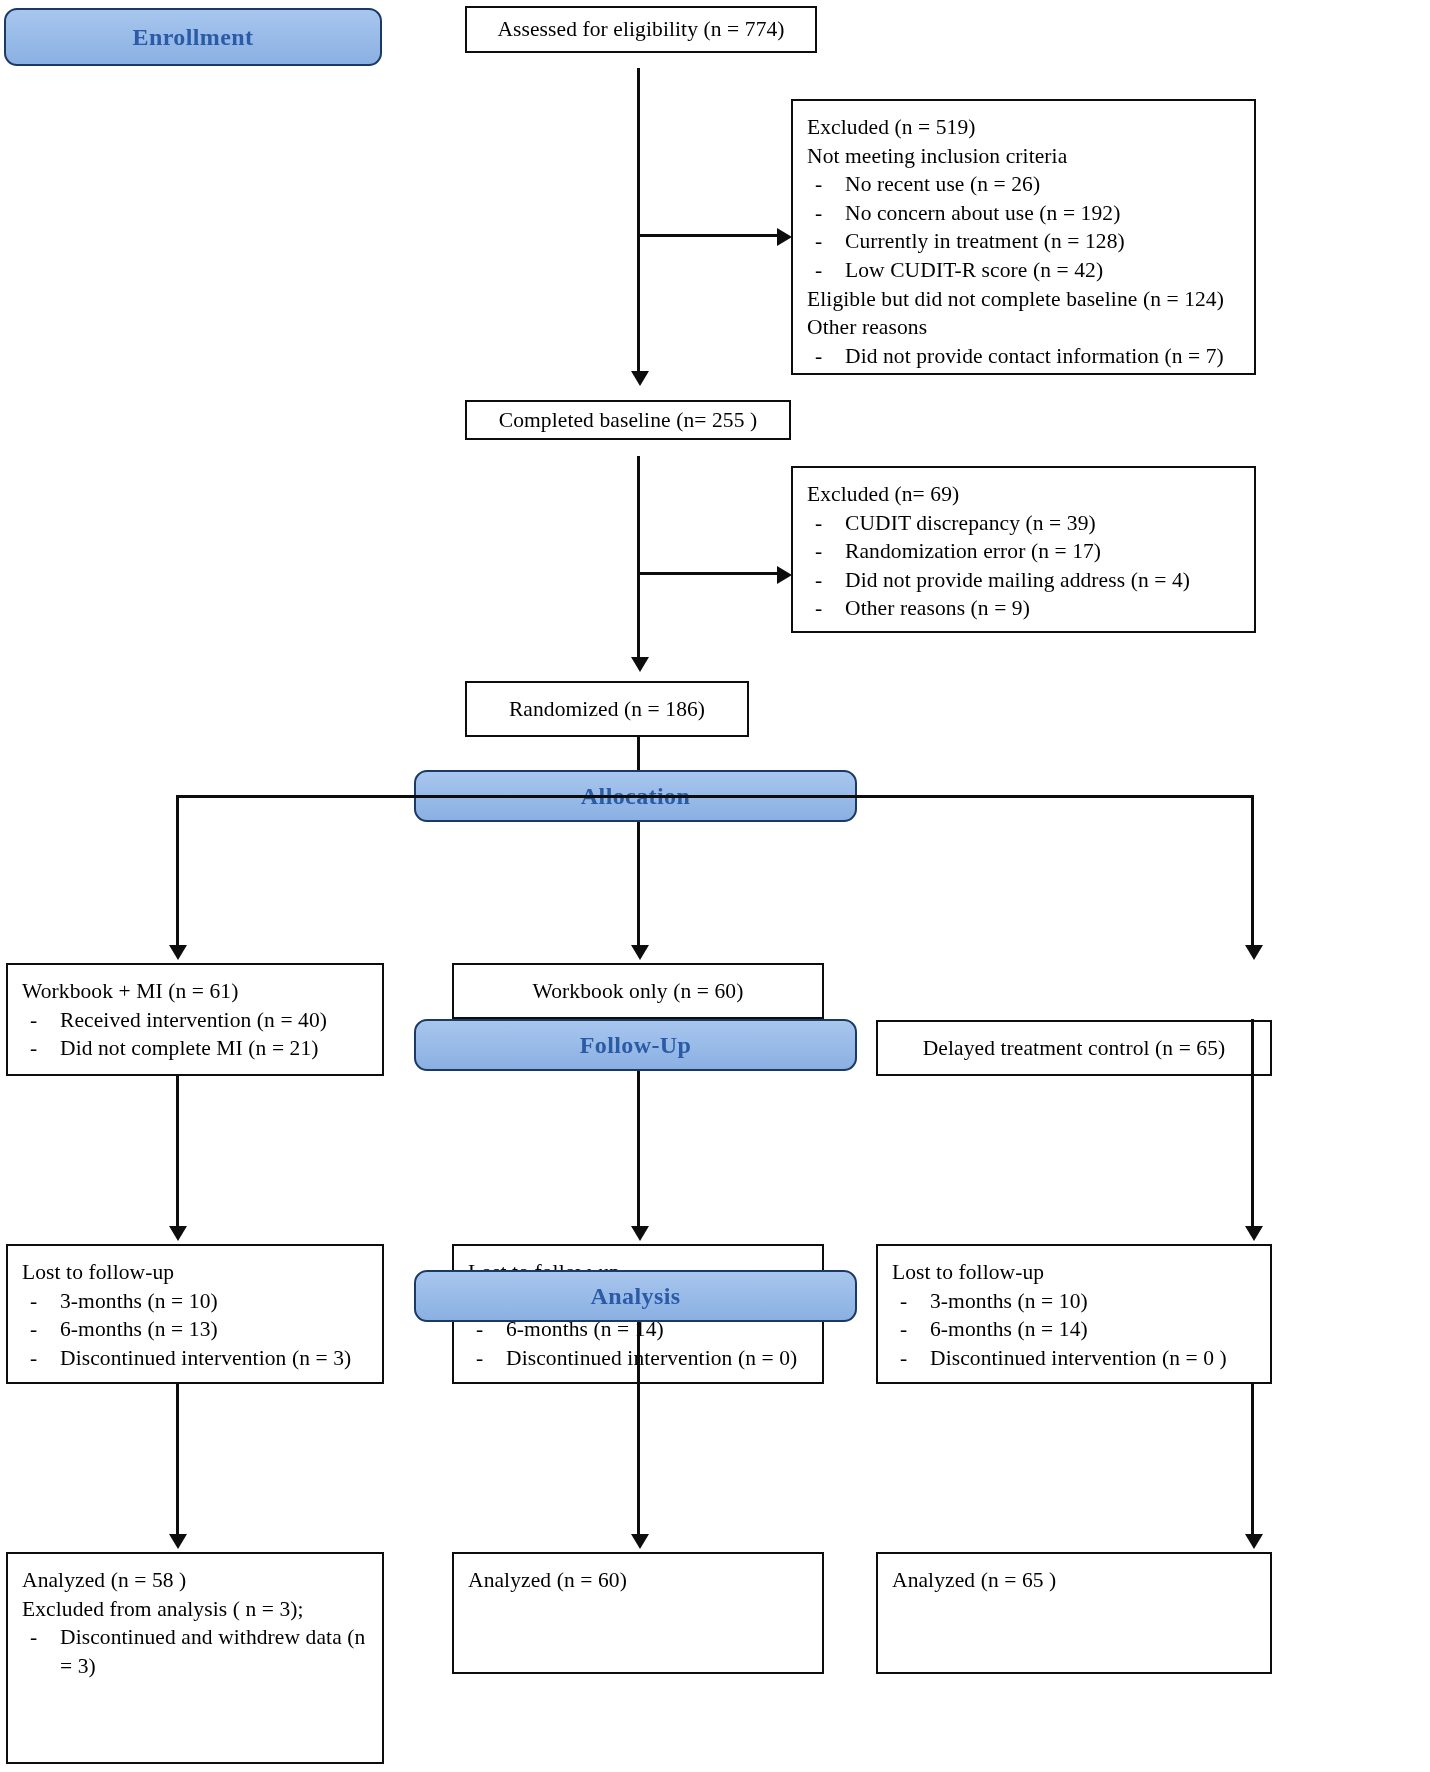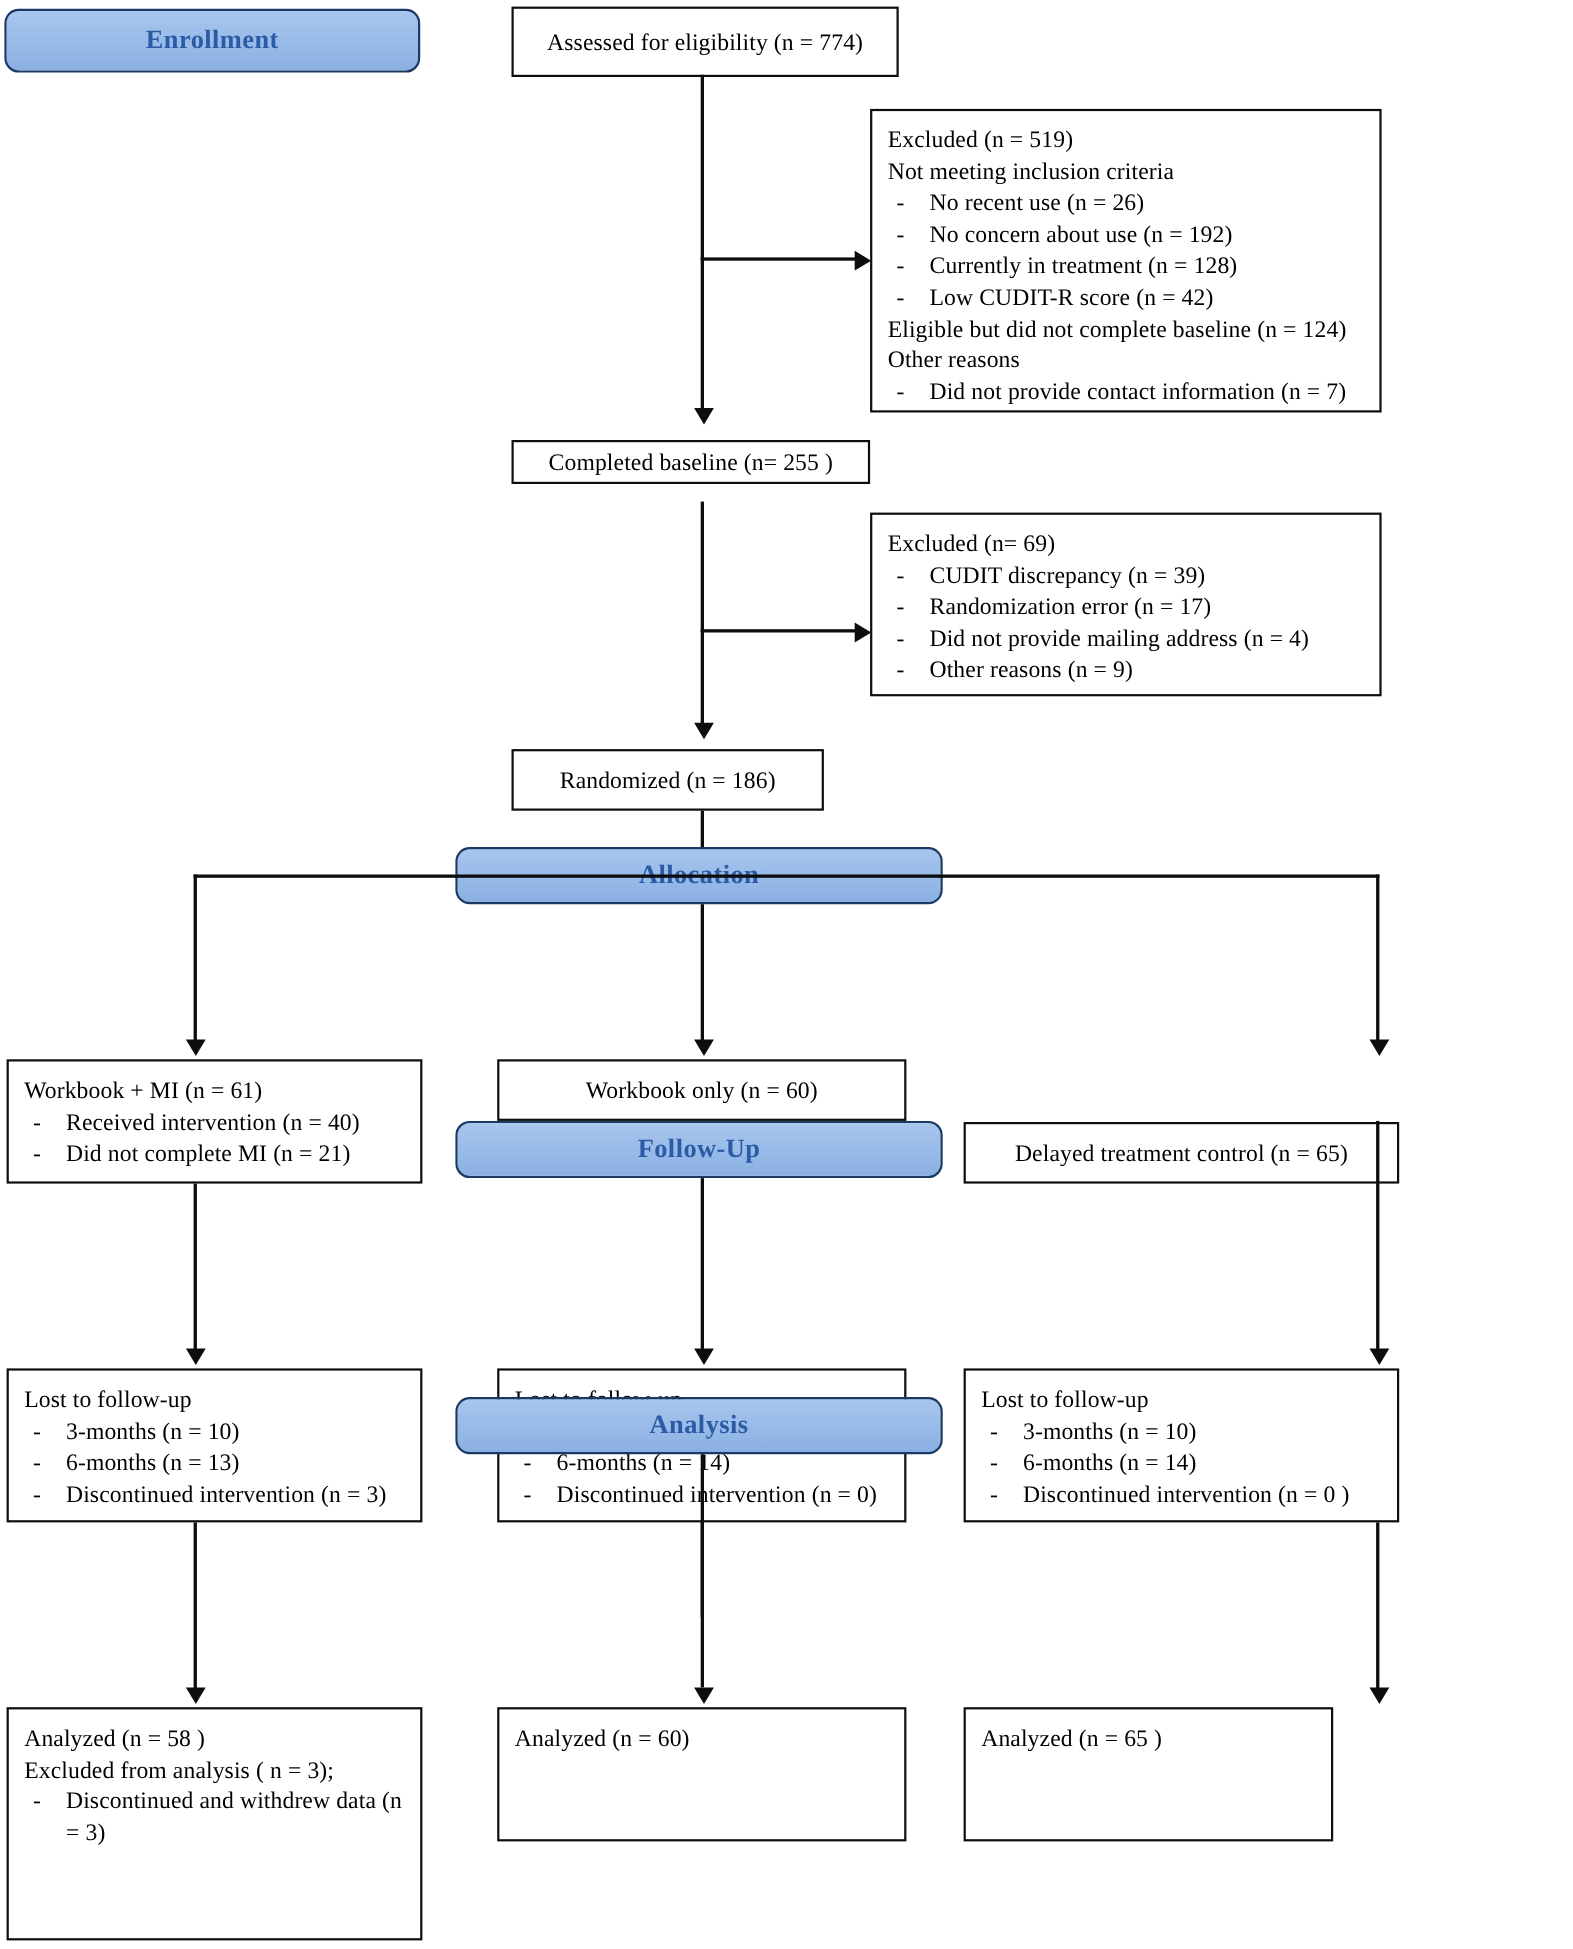--- a/index.html
+++ b/index.html
@@ -90,21 +90,21 @@
 </style>
 </head>
 <body>
 
 <div id="canvas">
 
   <div class="banner" style="left:4px; top:8px; width:378px; height:58px;">
     <span>Enrollment</span>
   </div>
 
-  <div class="box center" style="left:465px; top:6px; width:352px; height:64px;">
+  <div class="box center" style="left:465px; top:6px; width:352px; height:47px;">
     <span>Assessed for eligibility  (n = 774)</span>
   </div>
 
   <div class="ln vline" style="left:637px; top:68px; width:3px; height:305px;"></div>
   <div class="arrow-down" style="left:631px; top:371px;"></div>
 
   <div class="ln hline" style="left:637px; top:234px; width:143px; height:3px;"></div>
   <div class="arrow-right" style="left:777px; top:228px;"></div>
 
   <div class="box pad" style="left:791px; top:99px; width:465px; height:276px;">
@@ -245,17 +245,17 @@
     <div class="plain">Excluded  from analysis ( n = 3);</div>
     <ul class="dash">
       <li>Discontinued and withdrew data (n = 3)</li>
     </ul>
   </div>
 
   <div class="box pad" style="left:452px; top:1552px; width:372px; height:122px;">
     <div class="plain">Analyzed  (n =  60)</div>
   </div>
 
-  <div class="box pad" style="left:876px; top:1552px; width:336px; height:122px;">
+  <div class="box pad" style="left:876px; top:1552px; width:396px; height:122px;">
     <div class="plain">Analyzed  (n = 65 )</div>
   </div>
 
 </div>
 
 </body></html>

